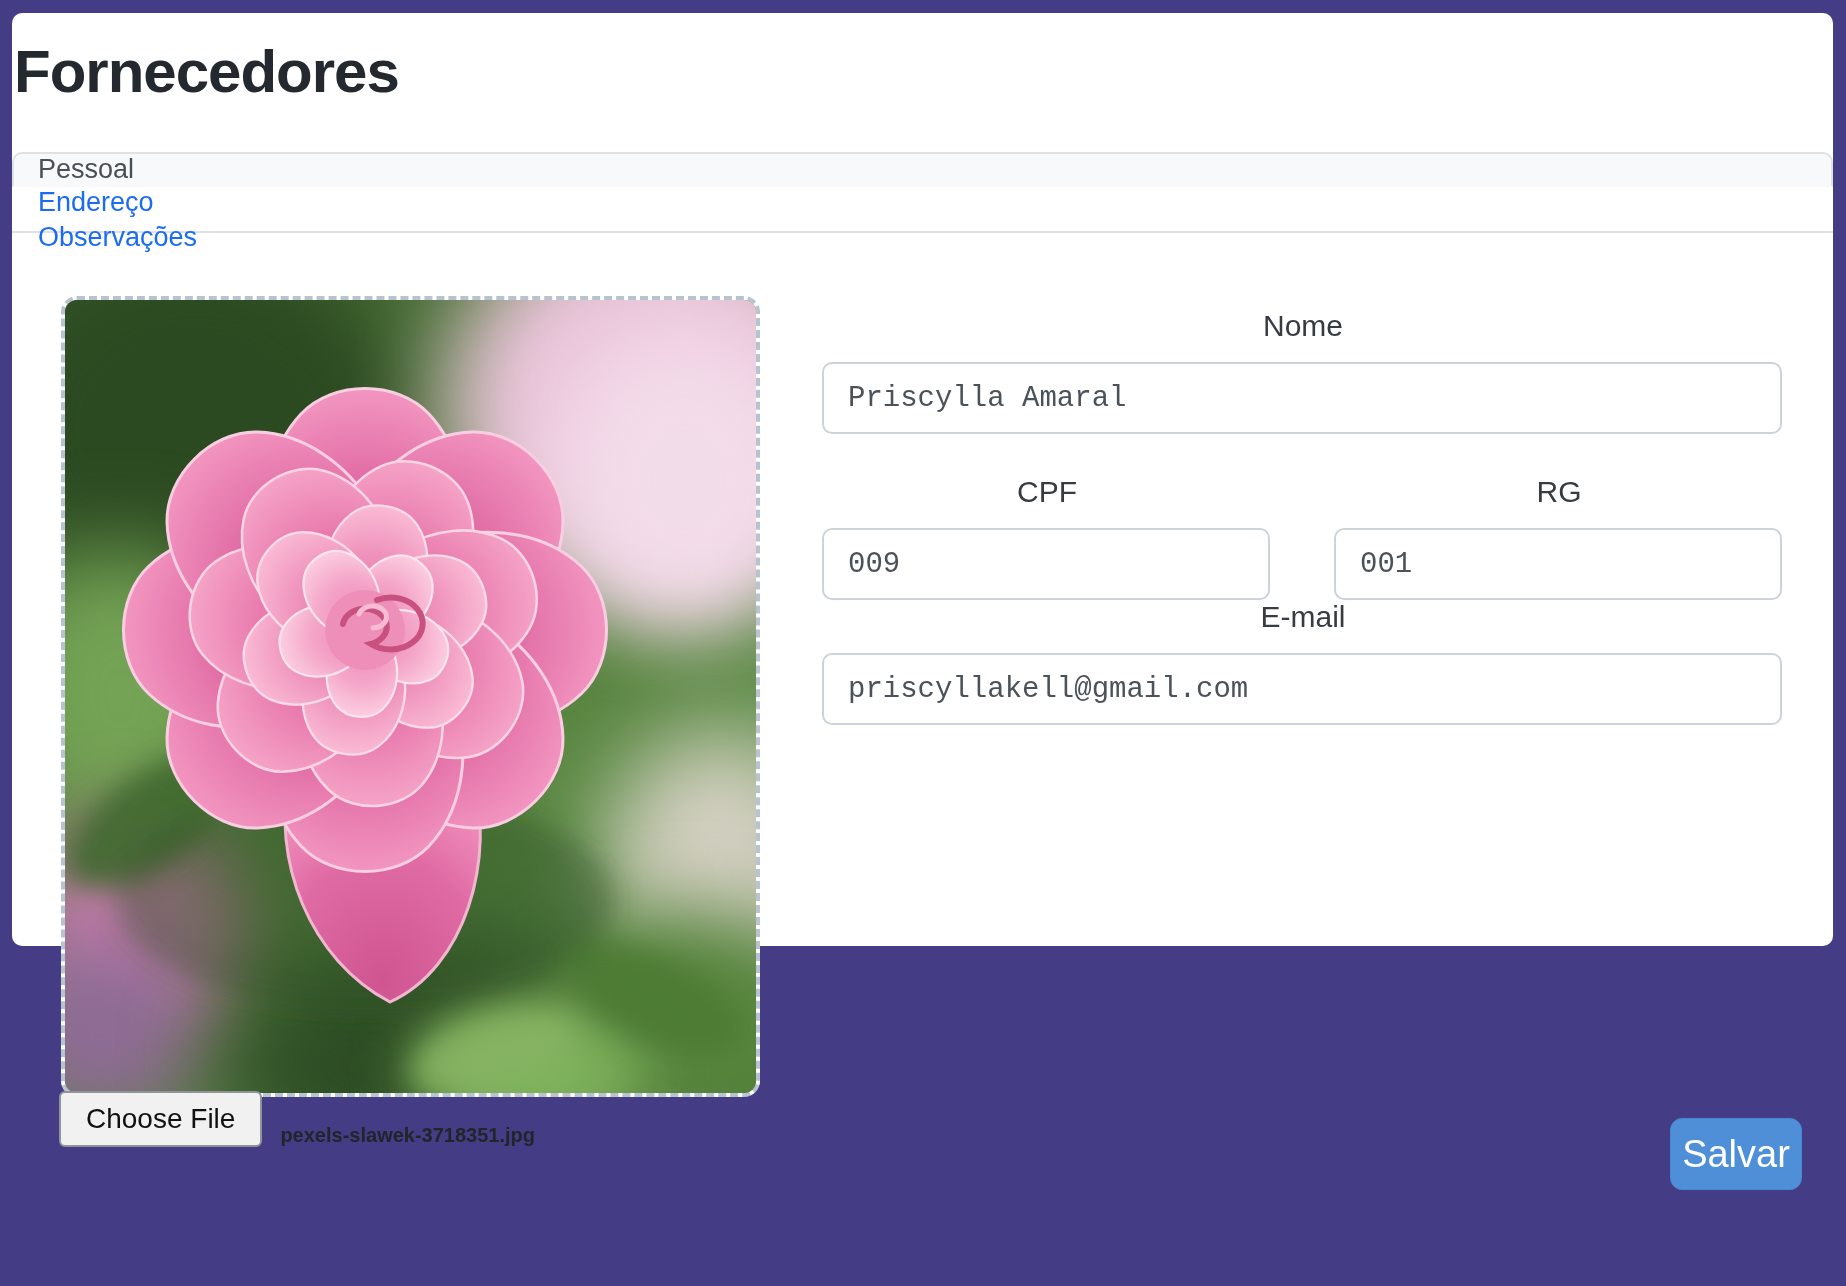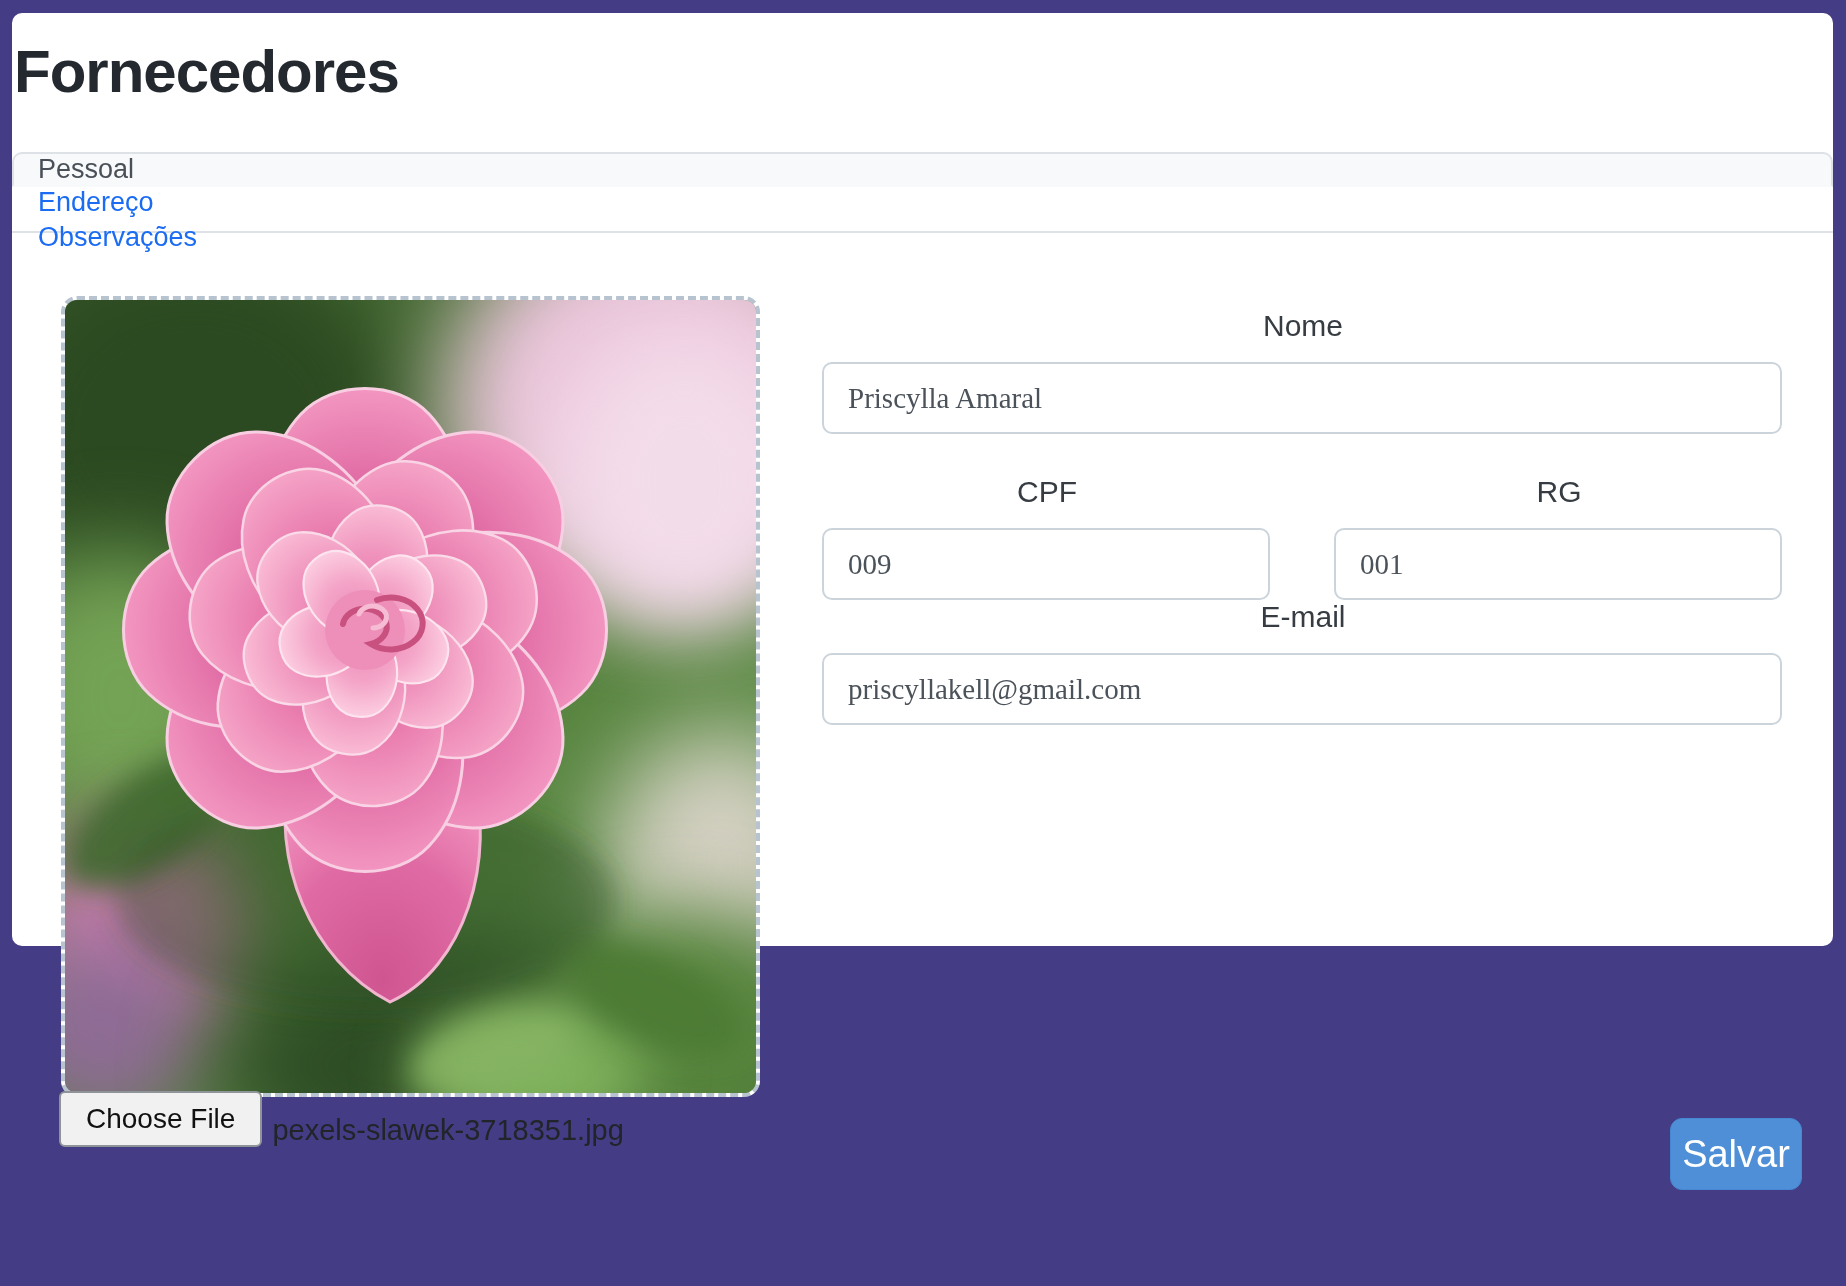--- a/index.html
+++ b/index.html
@@ -60,32 +60,32 @@
   .file-row {
     position:absolute; left:47px; top:1077px; height:57px;
     display:flex; align-items:flex-end;
   }
   .file-btn {
     height:56px; padding:0 25px;
     border:2px solid #8f9499; border-radius:6px;
     background:#f1f1f1; color:#111;
     font-size:28px; font-family:"Liberation Sans",sans-serif; cursor:pointer;
   }
-  .file-name { margin-left:10px; font-size:29px; color:#212529; }
+  .file-name { margin-left:18px; font-size:20px; color:#212529;font-weight:bold; }
   
   .form-col { position:absolute; left:810px; top:296px; width:960px; }
   .field-label {
     display:block; font-size:30px; line-height:33px;
     color:#363c42; margin-left:2px;text-align:center;
   }
   .text-input {
     width:100%; height:72px;
     border:2px solid #ccd4db; border-radius:10px;
     padding:0 24px; font-size:29px; color:#4b5259;
-    font-family:Liberation Serif, serif; background:#fff; outline:none;
+    font-family:Liberation Mono, monospace; background:#fff; outline:none;
   }
   .gap-label { margin-top:20px; }
   .two-col { display:flex; }
   .row-cpf-rg { margin-top:0; }
   .row-cpf-rg .col { flex:1; }
   .row-cpf-rg .col + .col { margin-left:64px; }
   .mt-row2 { margin-top:41px; }
   .mt-row3 { }
   .mt-row4 { margin-top:42px; }
   .col-date { width:363px; }

